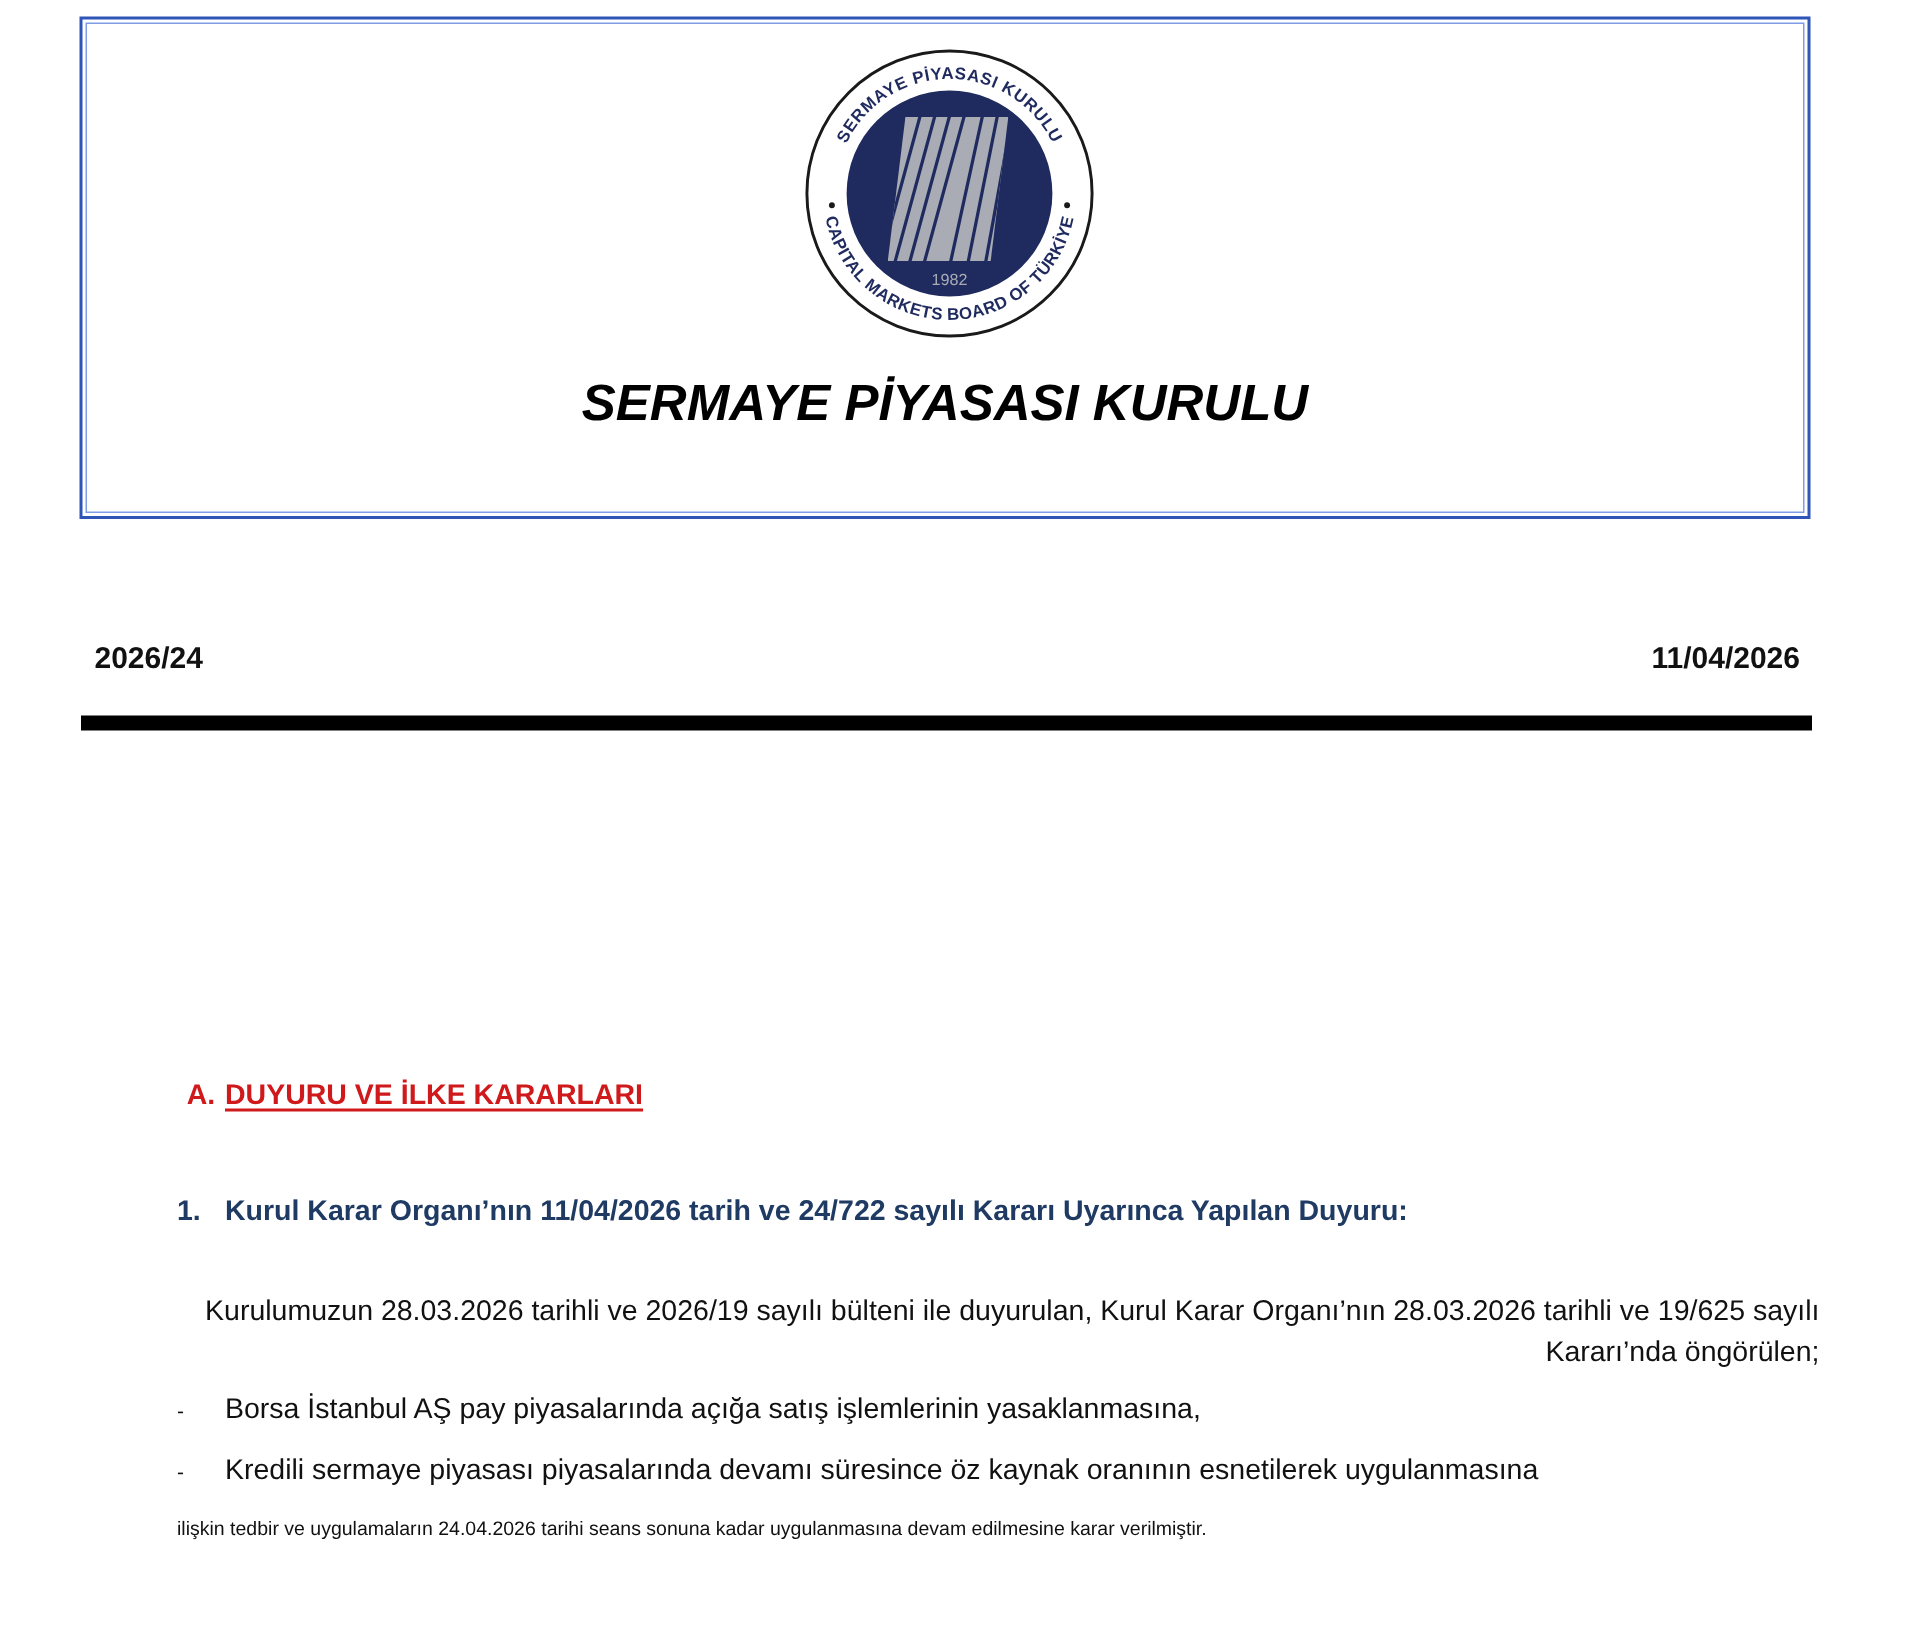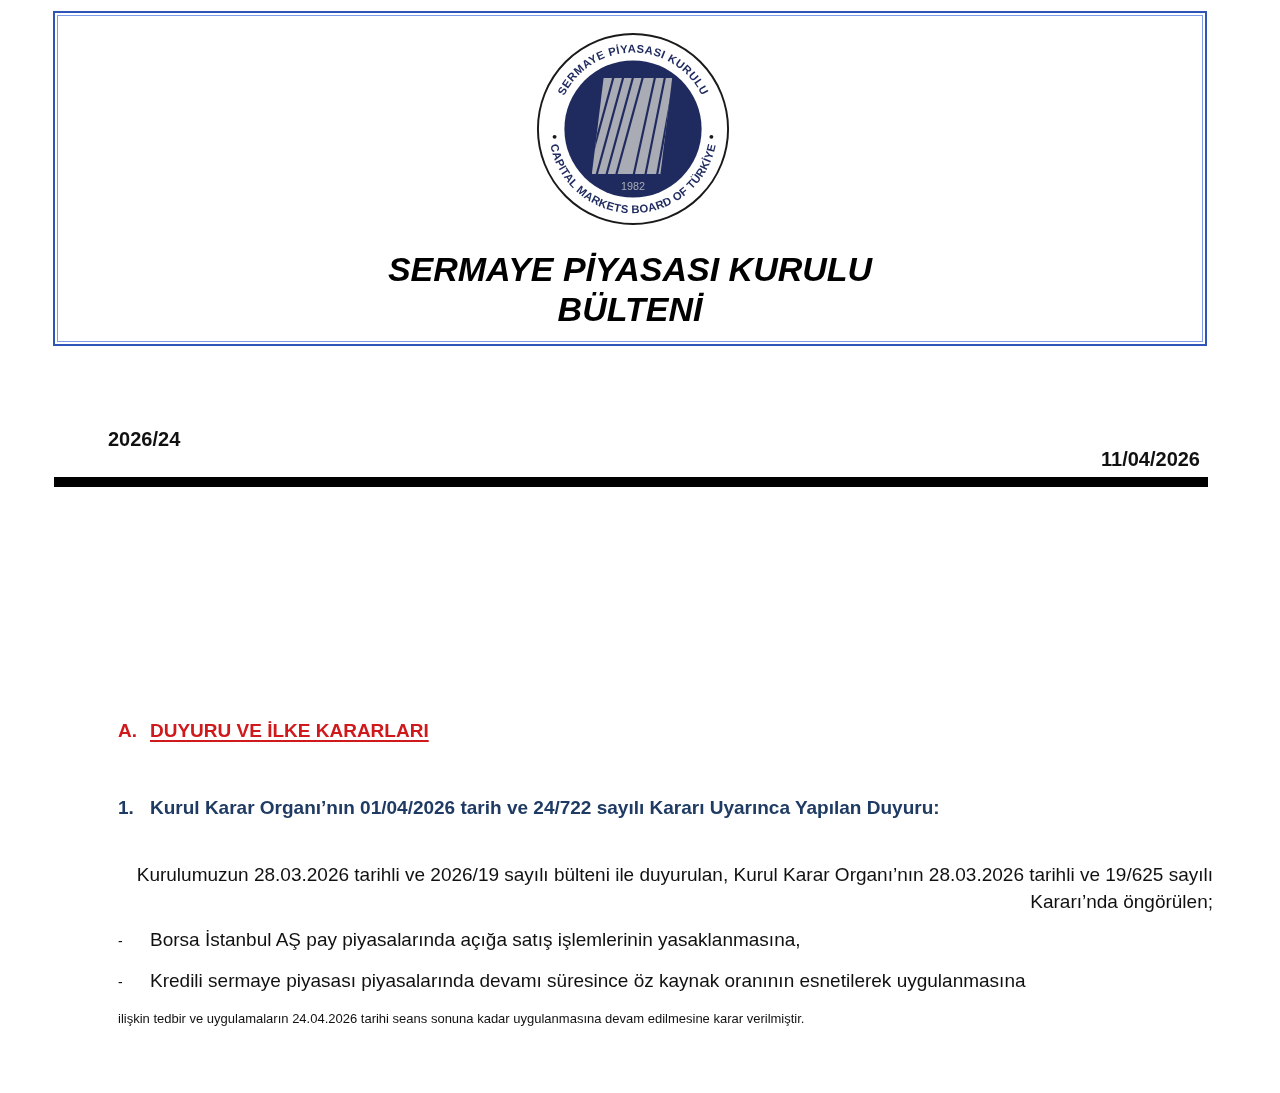--- a/index.html
+++ b/index.html
@@ -14,25 +14,25 @@
     content: ""; position: absolute; left: 2px; top: 2px; right: 2px; bottom: 2px;
     border: 1px solid #7e9de6;
   }
   .logo { position: absolute; left: 480px; top: 18px; width: 196px; height: 196px; }
   .title {
     position: absolute; left: 0; right: 0; top: 236px; text-align: center;
     font-weight: bold; font-style: italic; font-size: 34px; line-height: 40px; color: #000;
   }
   .title span { display: block; }
 
-  .meta-number { position: absolute; left: 63px; top: 428px; font-weight: bold; font-size: 20px; margin-left: 45px; }
-  .meta-date { position: absolute; right: 80px; top: 428px; font-weight: bold; font-size: 20px; margin-top: 20px; }
+  .meta-number { position: absolute; left: 63px; top: 428px; font-weight: bold; font-size: 20px; }
+  .meta-date { position: absolute; right: 80px; top: 428px; font-weight: bold; font-size: 20px; }
   .rule { position: absolute; left: 54px; top: 477px; width: 1154px; height: 10px; background: #000; }
 
-  .section-a { position: absolute; left: 118px; top: 720px; font-weight: bold; font-size: 19px; color: #d0191b; }
+  .section-a { position: absolute; left: 118px; top: 720px; font-weight: bold; font-size: 19px; color: #d0191b; text-align: center; }
   .section-a .letter { display: inline-block; width: 32px; }
   .section-a .label { text-decoration: underline; text-decoration-thickness: 2px; text-underline-offset: 3px; }
 
   .item-1 { position: absolute; left: 118px; top: 797px; font-weight: bold; font-size: 19px; color: #1f3b63; }
   .item-1 .num { display: inline-block; width: 32px; }
 
   .para { position: absolute; left: 53px; top: 861px; width: 1160px; font-size: 19px; line-height: 27px; color: #111; text-indent: 65px; text-align: right; }
   .bullet { position: absolute; left: 118px; font-size: 19px; color: #111; }
   .bullet .dash { display: inline-block; width: 32px; font-size: 14px; vertical-align: middle; }
   .b1 { top: 929px; }
@@ -71,34 +71,33 @@
       <textPath href="#arcTop" startOffset="50%" text-anchor="middle">SERMAYE PİYASASI KURULU</textPath>
     </text>
     <text font-size="11.5" font-weight="bold" fill="#1f2a5e" font-family="Liberation Sans, sans-serif" letter-spacing="0.3">
       <textPath href="#arcBottom" startOffset="50%" text-anchor="middle">CAPITAL MARKETS BOARD OF TÜRKİYE</textPath>
     </text>
     <circle cx="20" cy="108" r="2" fill="#1a1a1a"></circle>
     <circle cx="180" cy="108" r="2" fill="#1a1a1a"></circle>
   </svg>
   <div class="title">
     <span>SERMAYE PİYASASI KURULU</span>
-    <span>BÜLTENİ</span>
   </div>
 </div>
 
 <div class="meta-number">2026/24</div>
 <div class="meta-date">11/04/2026</div>
 <div class="rule"></div>
 
 <div class="section-a">
   <span class="letter">A.</span><span class="label">DUYURU VE İLKE KARARLARI</span>
 </div>
 
 <div class="item-1">
-  <span class="num">1.</span><span>Kurul Karar Organı’nın 01/04/2026 tarih ve 24/722 sayılı Kararı Uyarınca Yapılan Duyuru:</span>
+  <span class="num">1.</span><span>Kurul Karar Organı’nın 11/04/2026 tarih ve 24/722 sayılı Kararı Uyarınca Yapılan Duyuru:</span>
 </div>
 
 <div class="para">Kurulumuzun 28.03.2026 tarihli ve 2026/19 sayılı bülteni ile duyurulan, Kurul Karar Organı’nın 28.03.2026 tarihli ve 19/625 sayılı Kararı’nda öngörülen;</div>
 
 <div class="bullet b1">
   <span class="dash">-</span><span>Borsa İstanbul AŞ pay piyasalarında açığa satış işlemlerinin yasaklanmasına,</span>
 </div>
 <div class="bullet b2">
   <span class="dash">-</span><span>Kredili sermaye piyasası piyasalarında devamı süresince öz kaynak oranının esnetilerek uygulanmasına</span>
 </div>

